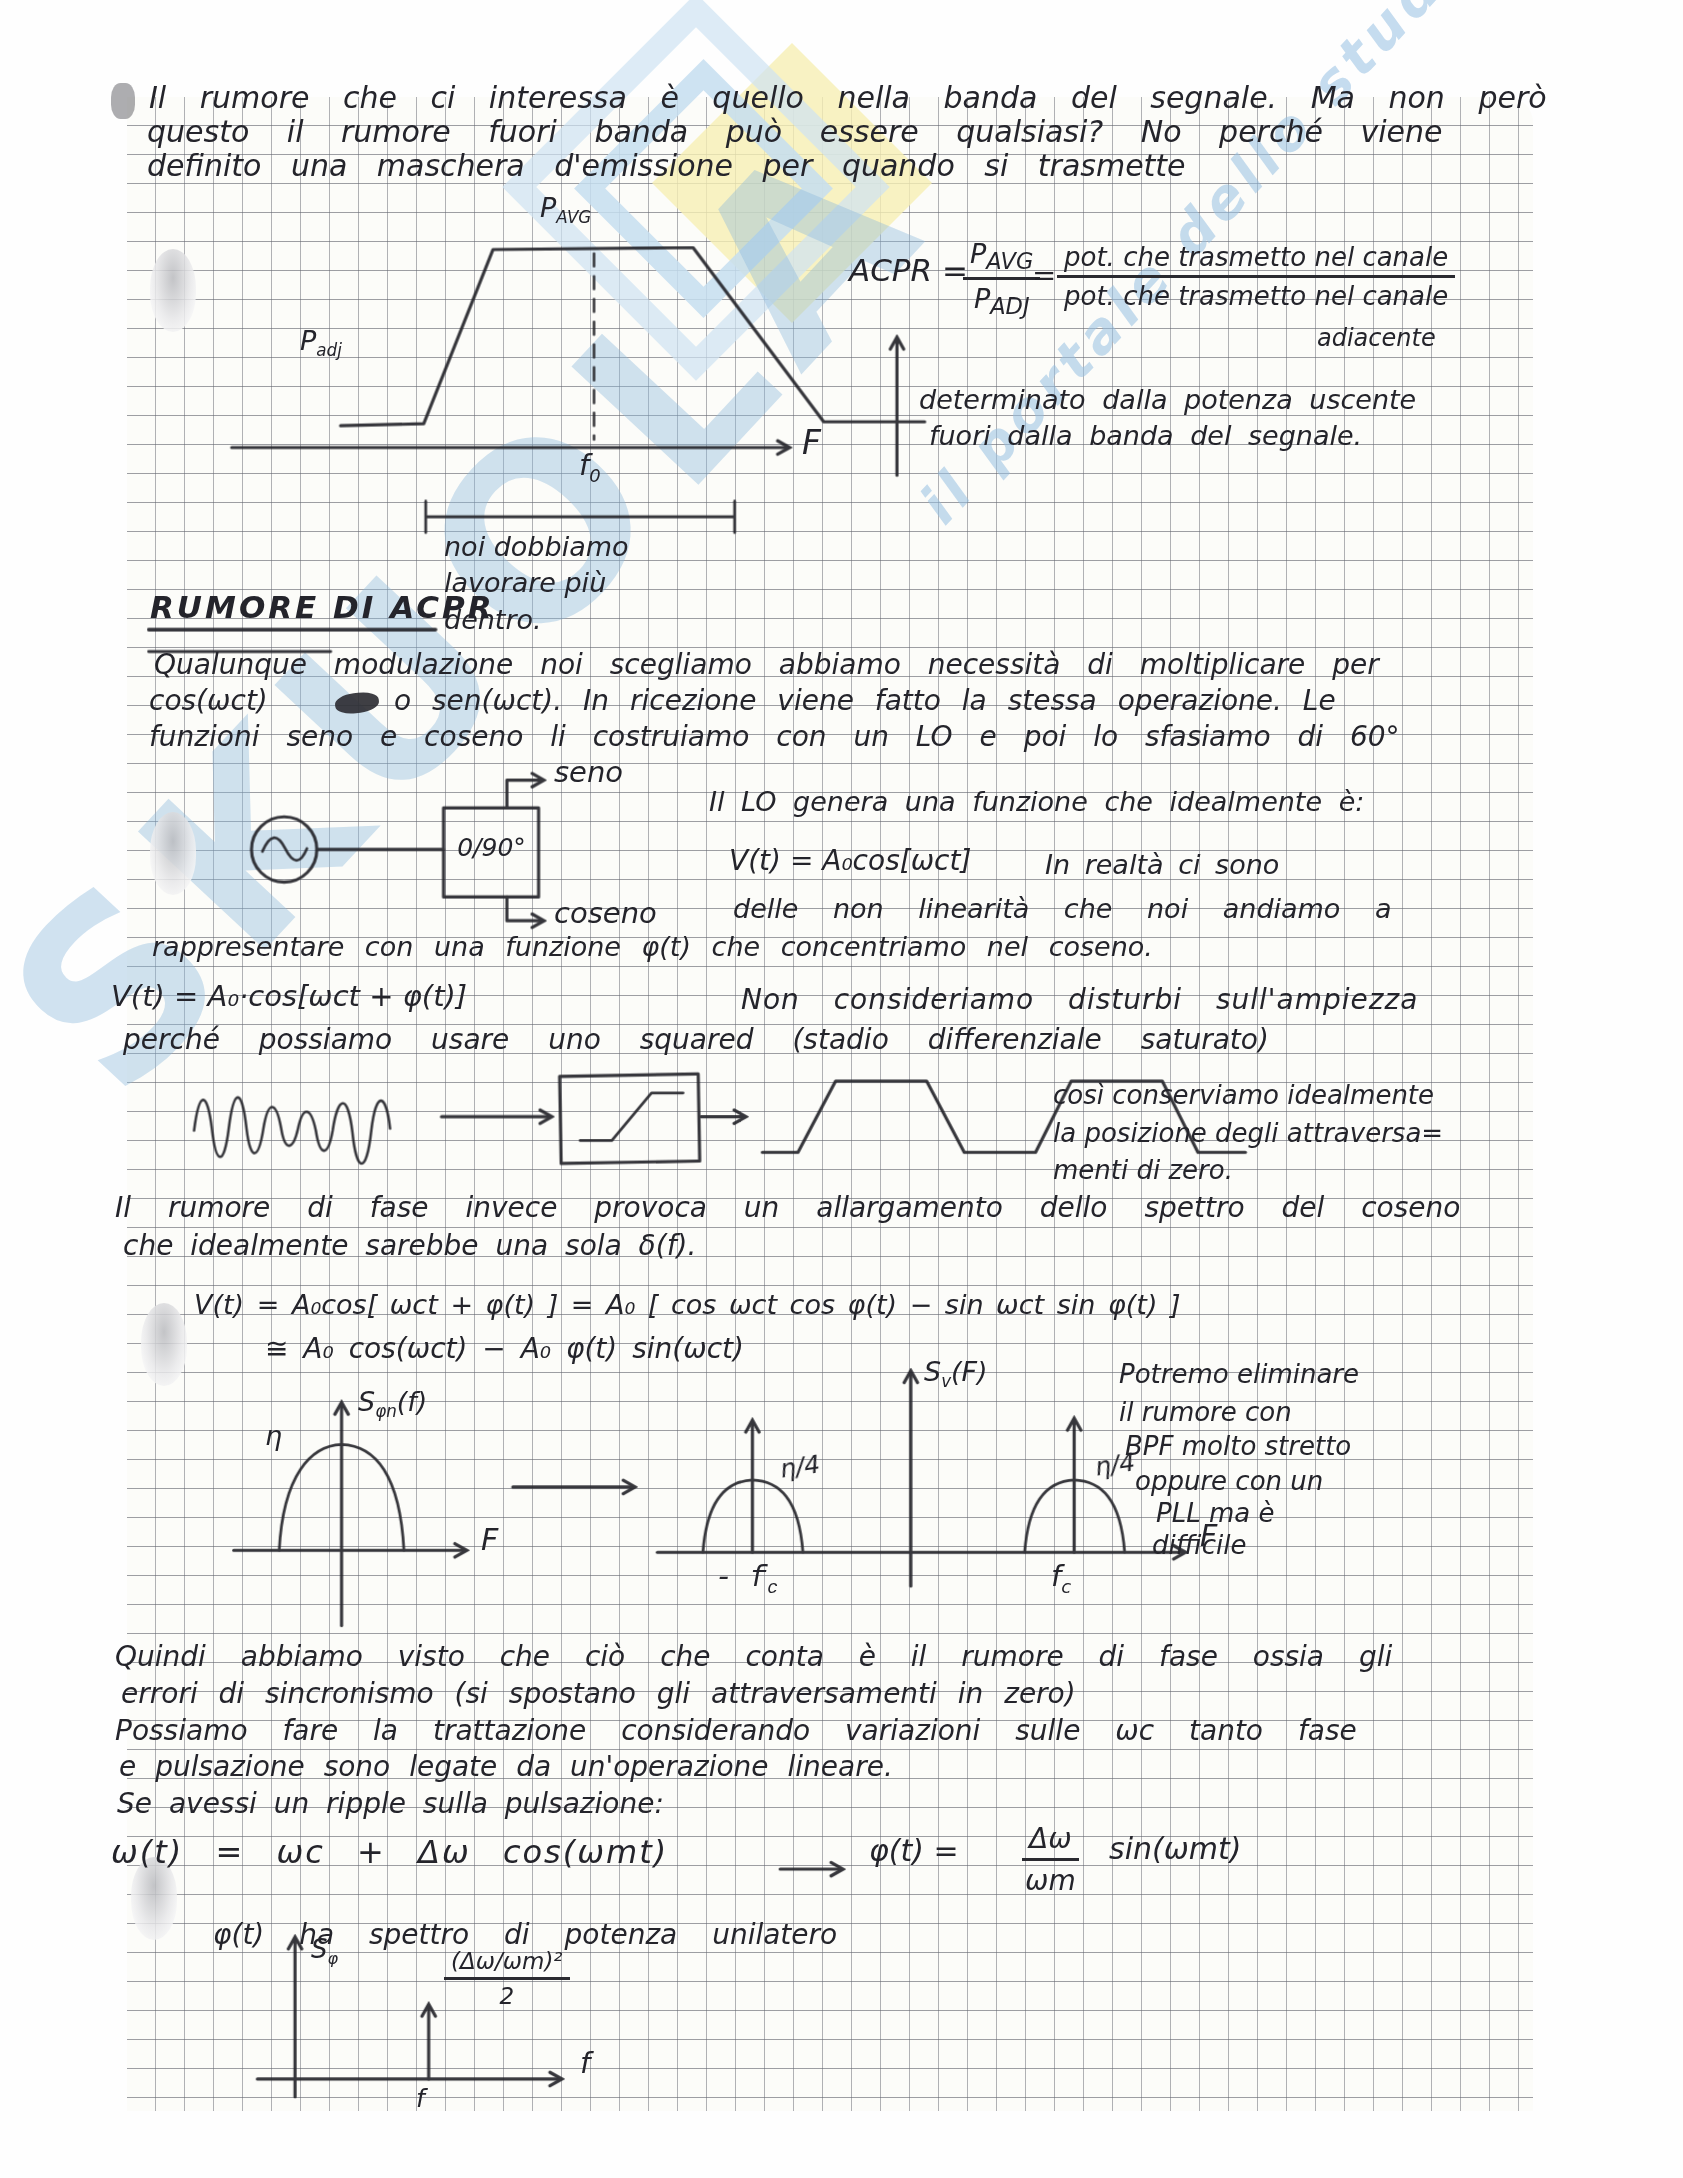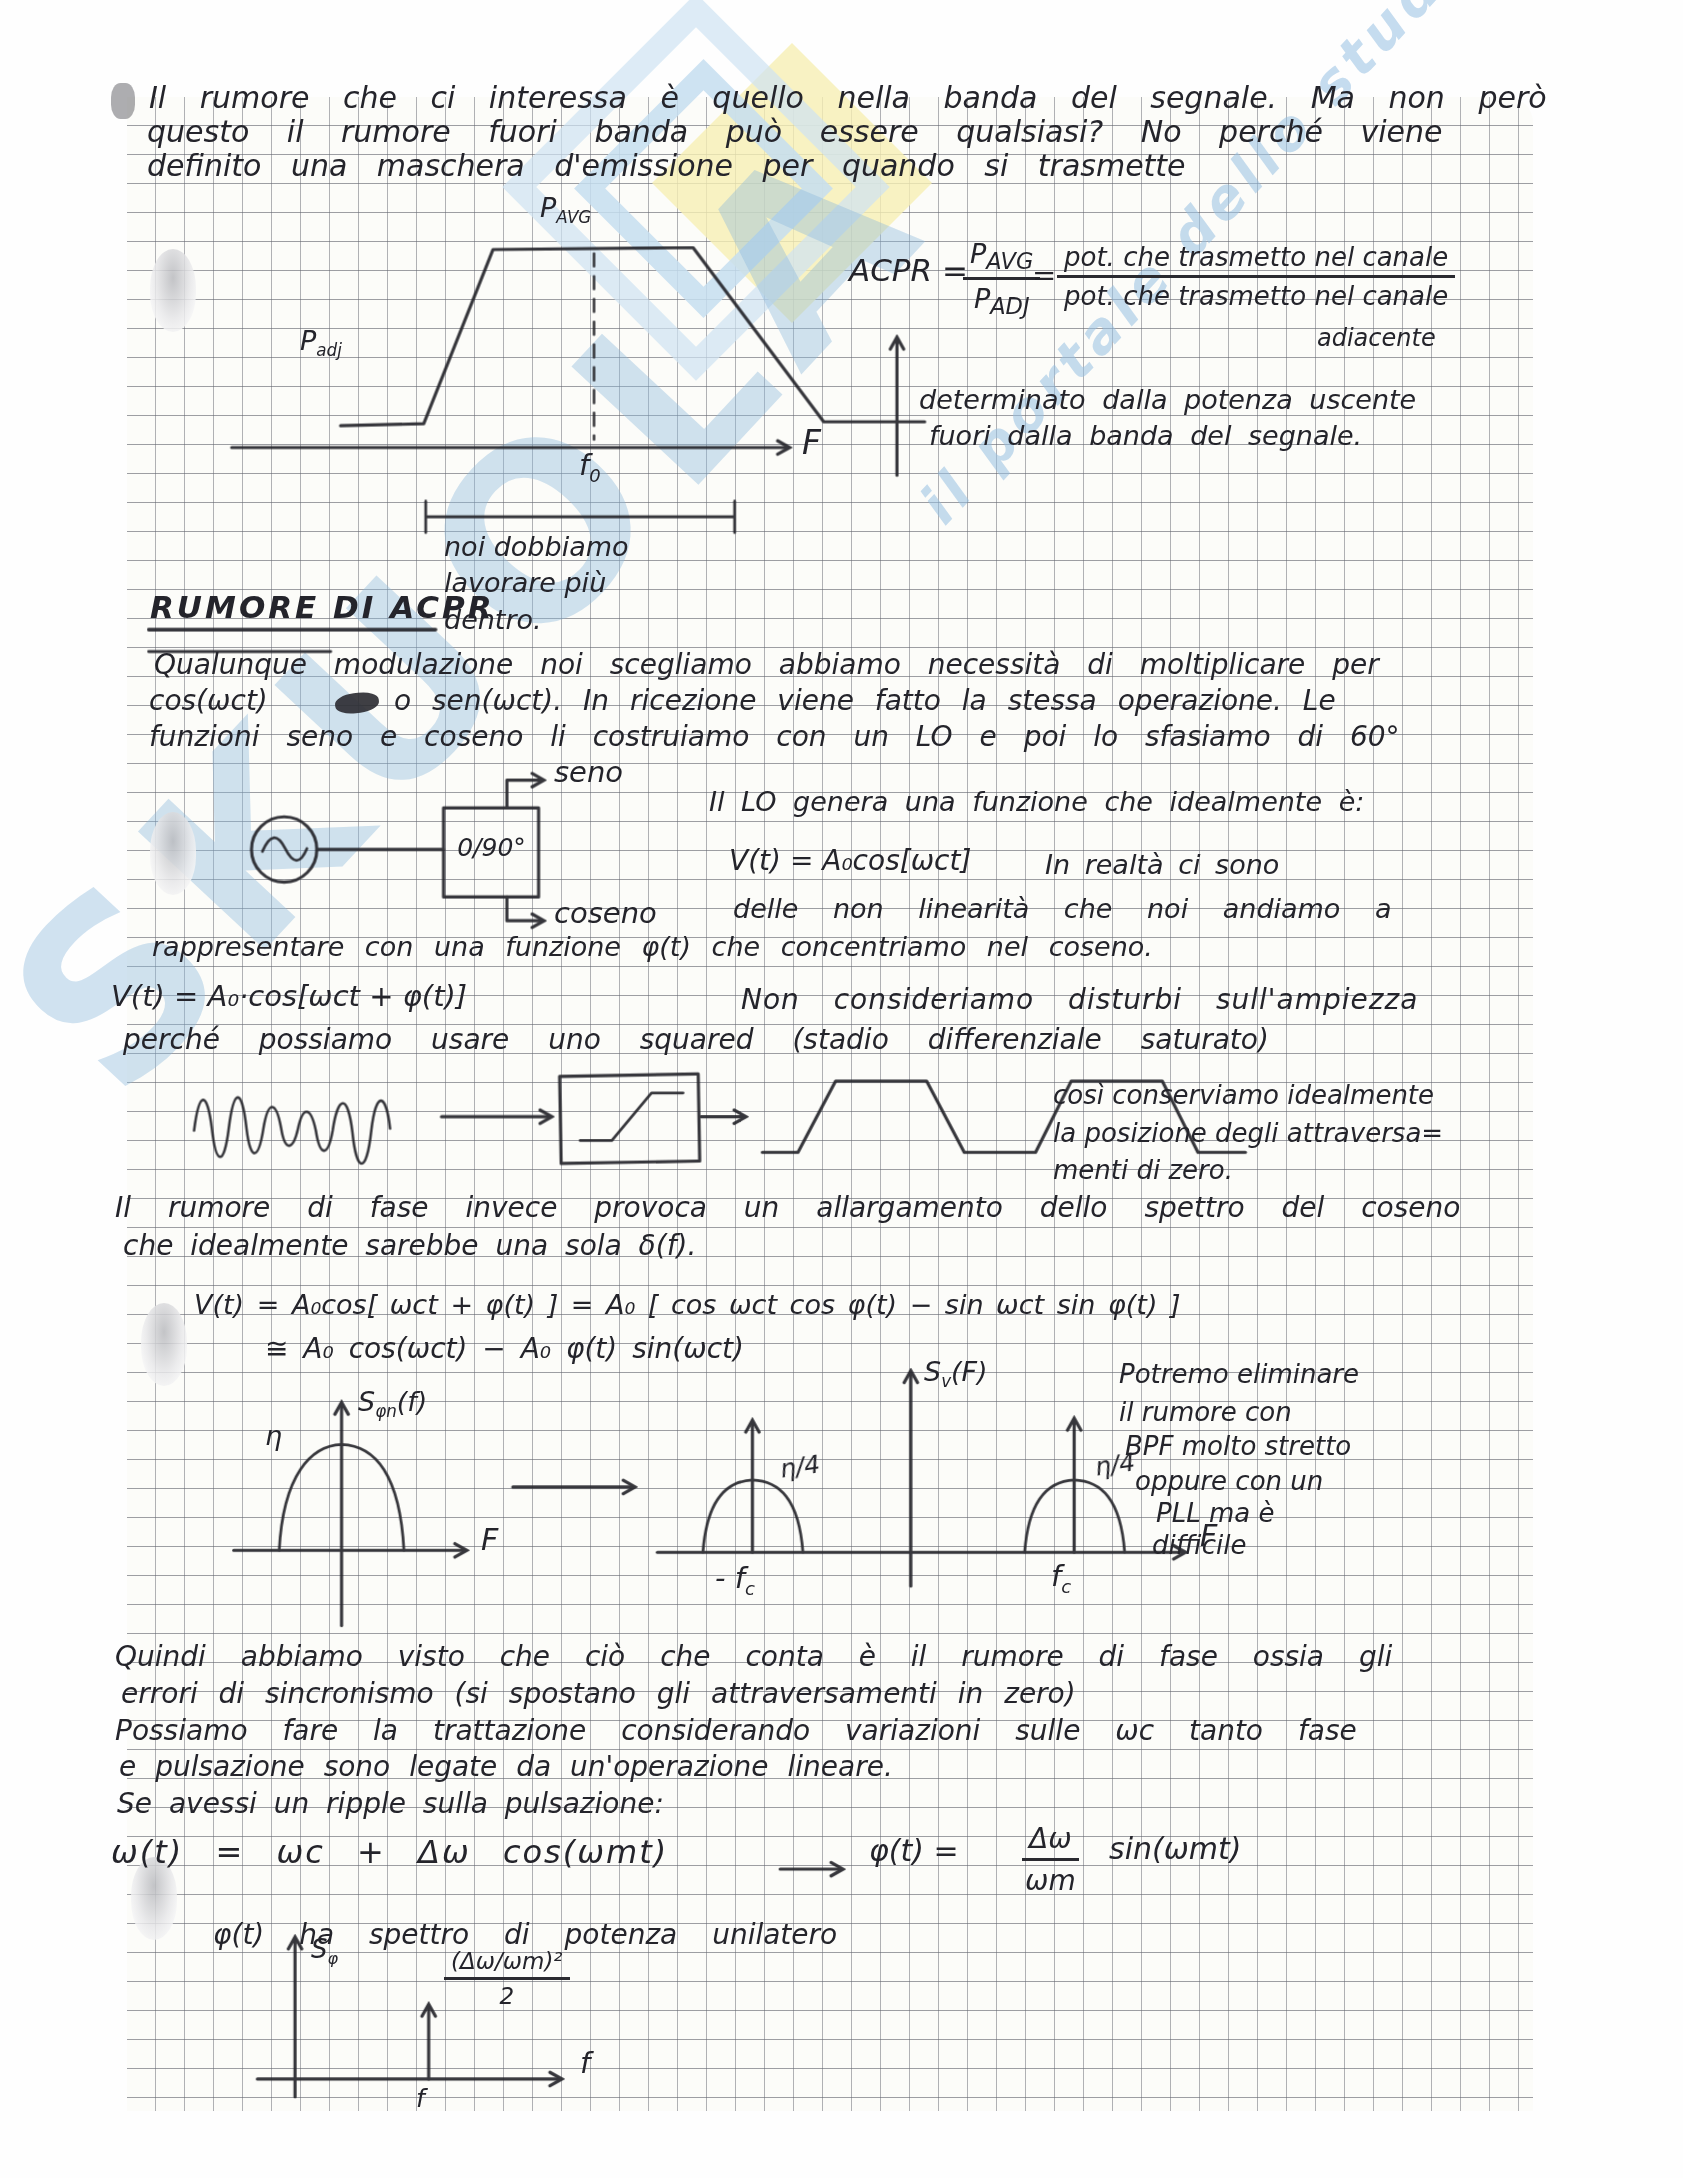--- a/index.html
+++ b/index.html
@@ -195,21 +195,21 @@
 
 <div class="hw" style="left:194px;top:1289px;font-size:27px;word-spacing:4px;">V(t) = A₀cos[ ωct + φ(t) ] = A₀ [ cos ωct cos φ(t) − sin ωct sin φ(t) ]</div>
 <div class="hw" style="left:265px;top:1333px;font-size:28px;word-spacing:6px;">≅ A₀ cos(ωct) − A₀ φ(t) sin(ωct)</div>
 
 <div class="hw" style="left:358px;top:1386px;font-size:27px;"><span>S</span><sub>φn</sub><span>(f)</span></div>
 <div class="hw" style="left:265px;top:1420px;font-size:27px;">η</div>
 <div class="hw" style="left:481px;top:1523px;font-size:30px;">F</div>
 <div class="hw" style="left:924px;top:1356px;font-size:27px;"><span>S</span><sub>v</sub><span>(F)</span></div>
 <div class="hw" style="left:780px;top:1453px;font-size:25px;transform:rotate(-8deg);">η/4</div>
 <div class="hw" style="left:1095px;top:1451px;font-size:25px;transform:rotate(-8deg);">η/4</div>
-<div class="hw" style="left:715px;top:1562px;font-size:29px;"><span>- f</span><sub>c</sub></div>
+<div class="hw" style="left:715px;top:1562px;font-size:29px;font-family:Liberation Mono, monospace;"><span>- f</span><sub>c</sub></div>
 <div class="hw" style="left:1051px;top:1560px;font-size:29px;"><span>f</span><sub>c</sub></div>
 <div class="hw" style="left:1200px;top:1519px;font-size:30px;">F</div>
 
 <div class="hw" style="left:1119px;top:1360px;font-size:26px;">Potremo eliminare</div>
 <div class="hw" style="left:1119px;top:1398px;font-size:26px;">il rumore con</div>
 <div class="hw" style="left:1125px;top:1432px;font-size:26px;">BPF molto stretto</div>
 <div class="hw" style="left:1135px;top:1467px;font-size:26px;">oppure con un</div>
 <div class="hw" style="left:1156px;top:1499px;font-size:26px;">PLL ma è</div>
 <div class="hw" style="left:1152px;top:1531px;font-size:26px;text-align:right;">difficile</div>
 

